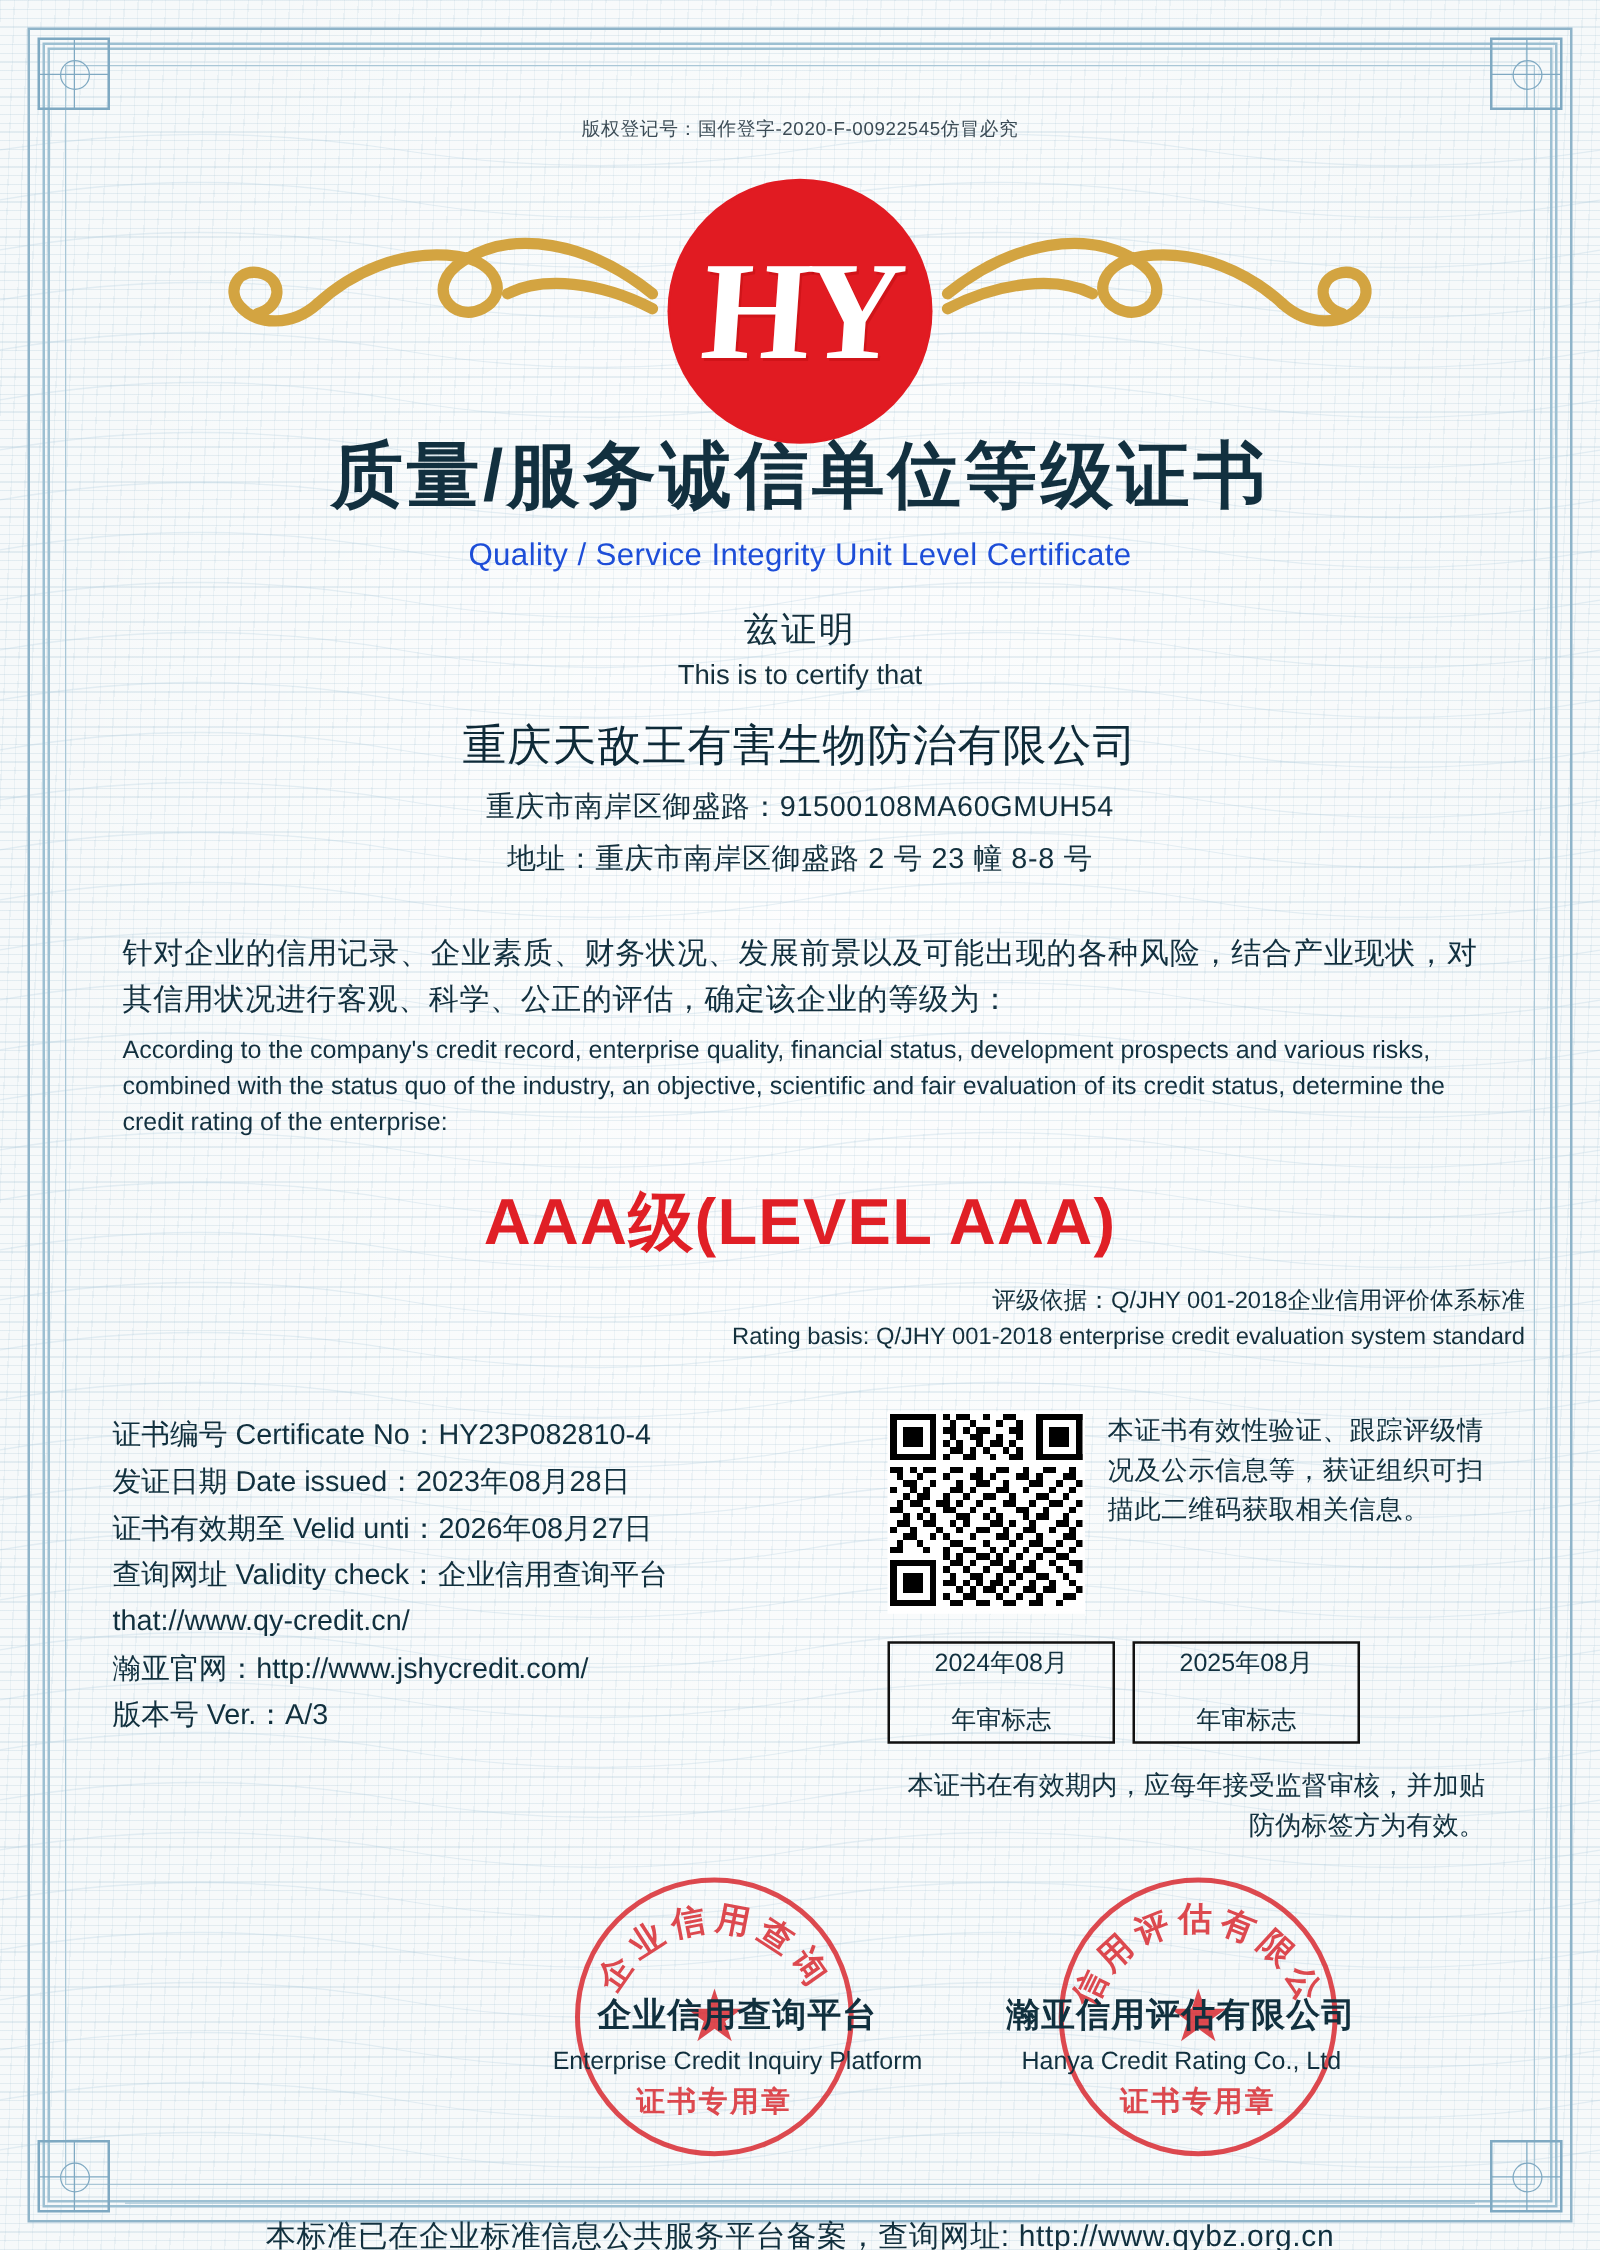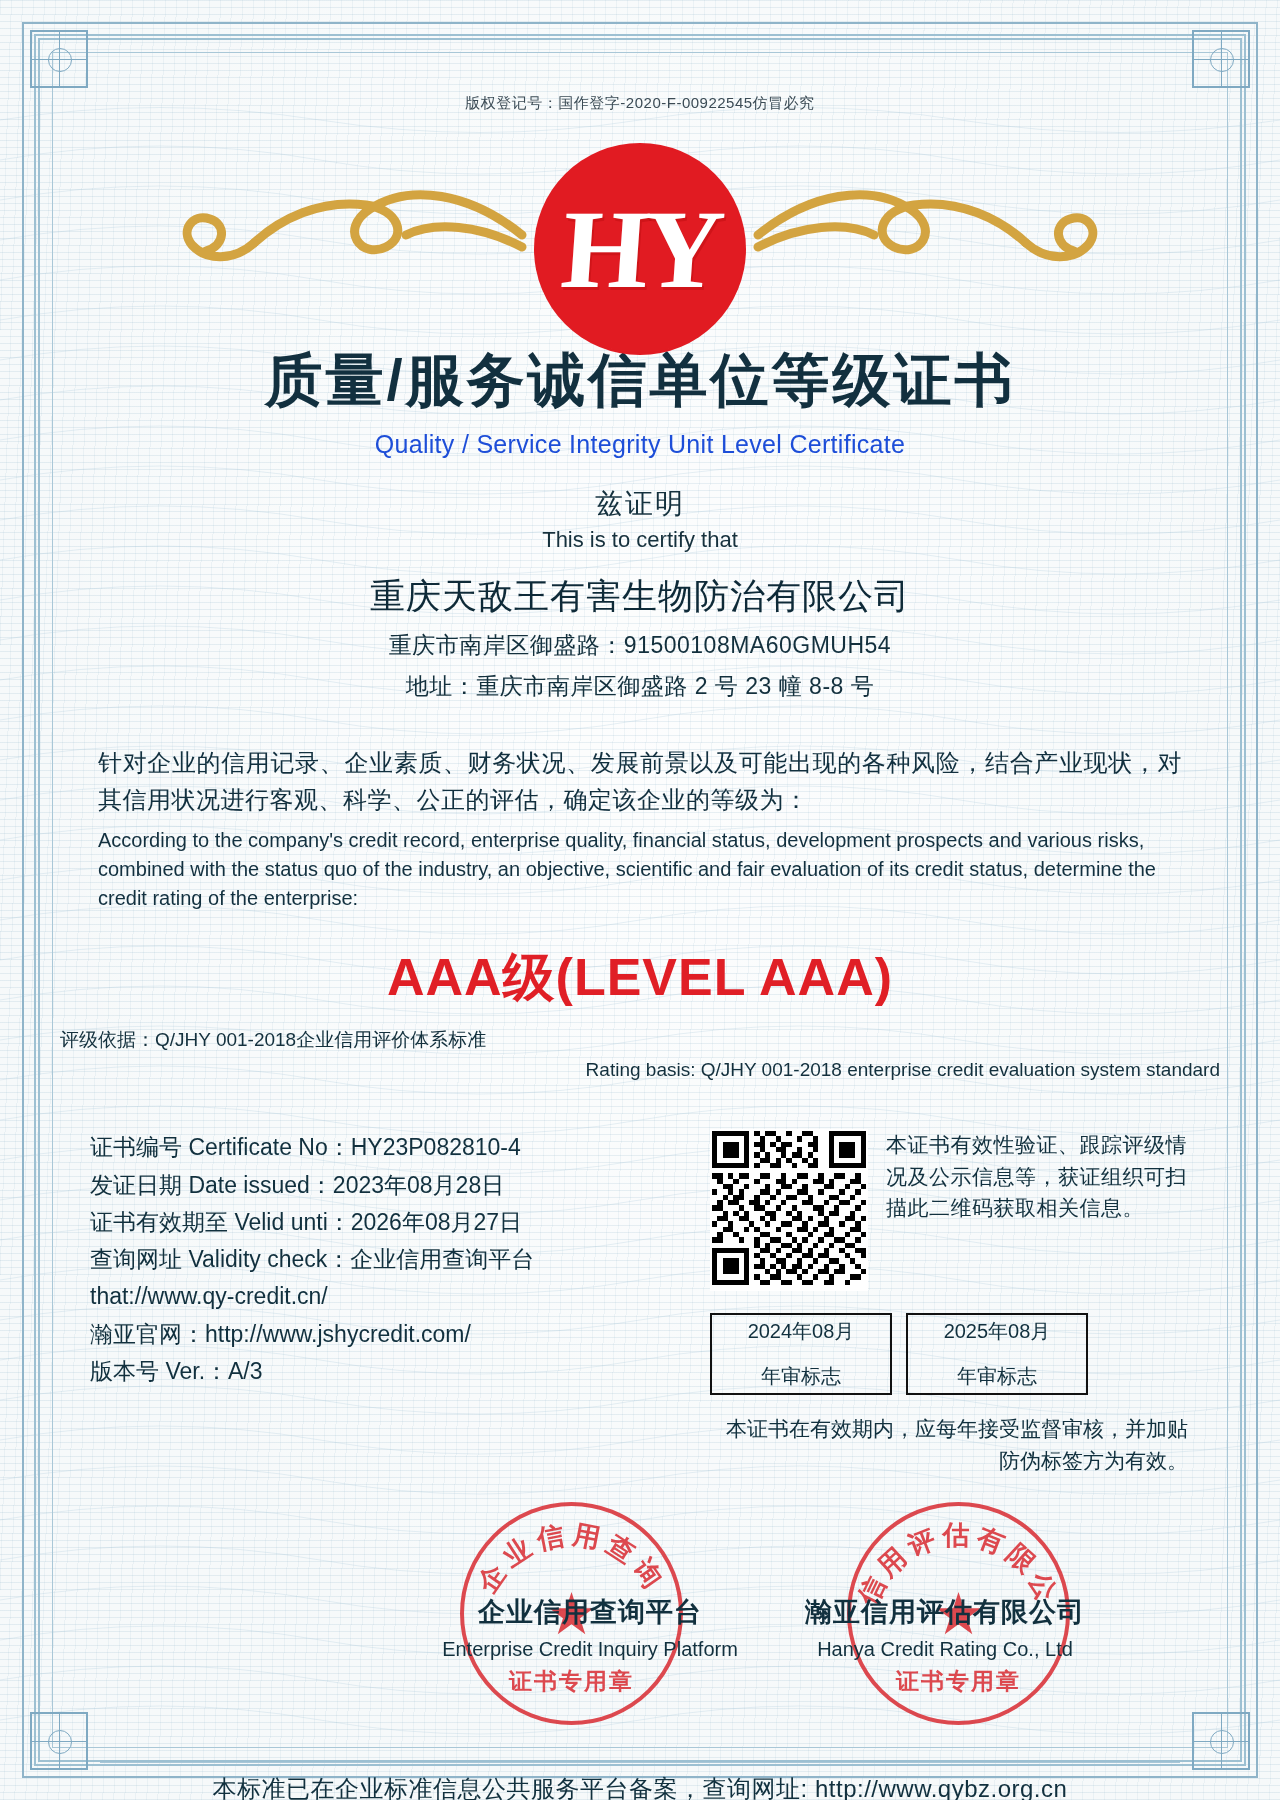--- a/index.html
+++ b/index.html
@@ -136,21 +136,21 @@
 
   .level{
     text-align:center;
     margin-top:30px;
     font-size:52px;
     font-weight:bold;
     color:#e01f26;
     letter-spacing:1px;
   }
   .basis-cn{
-    text-align:left;font-size:19px;color:#13303d;margin-top:14px;
+    text-align:right;font-size:19px;color:#13303d;margin-top:14px;
   }
   .basis-en{
     text-align:right;font-size:19px;color:#13303d;margin-top:6px;
   }
 
   .info-row{
     display:flex;
     margin-top:48px;
     padding:0 30px;
   }

